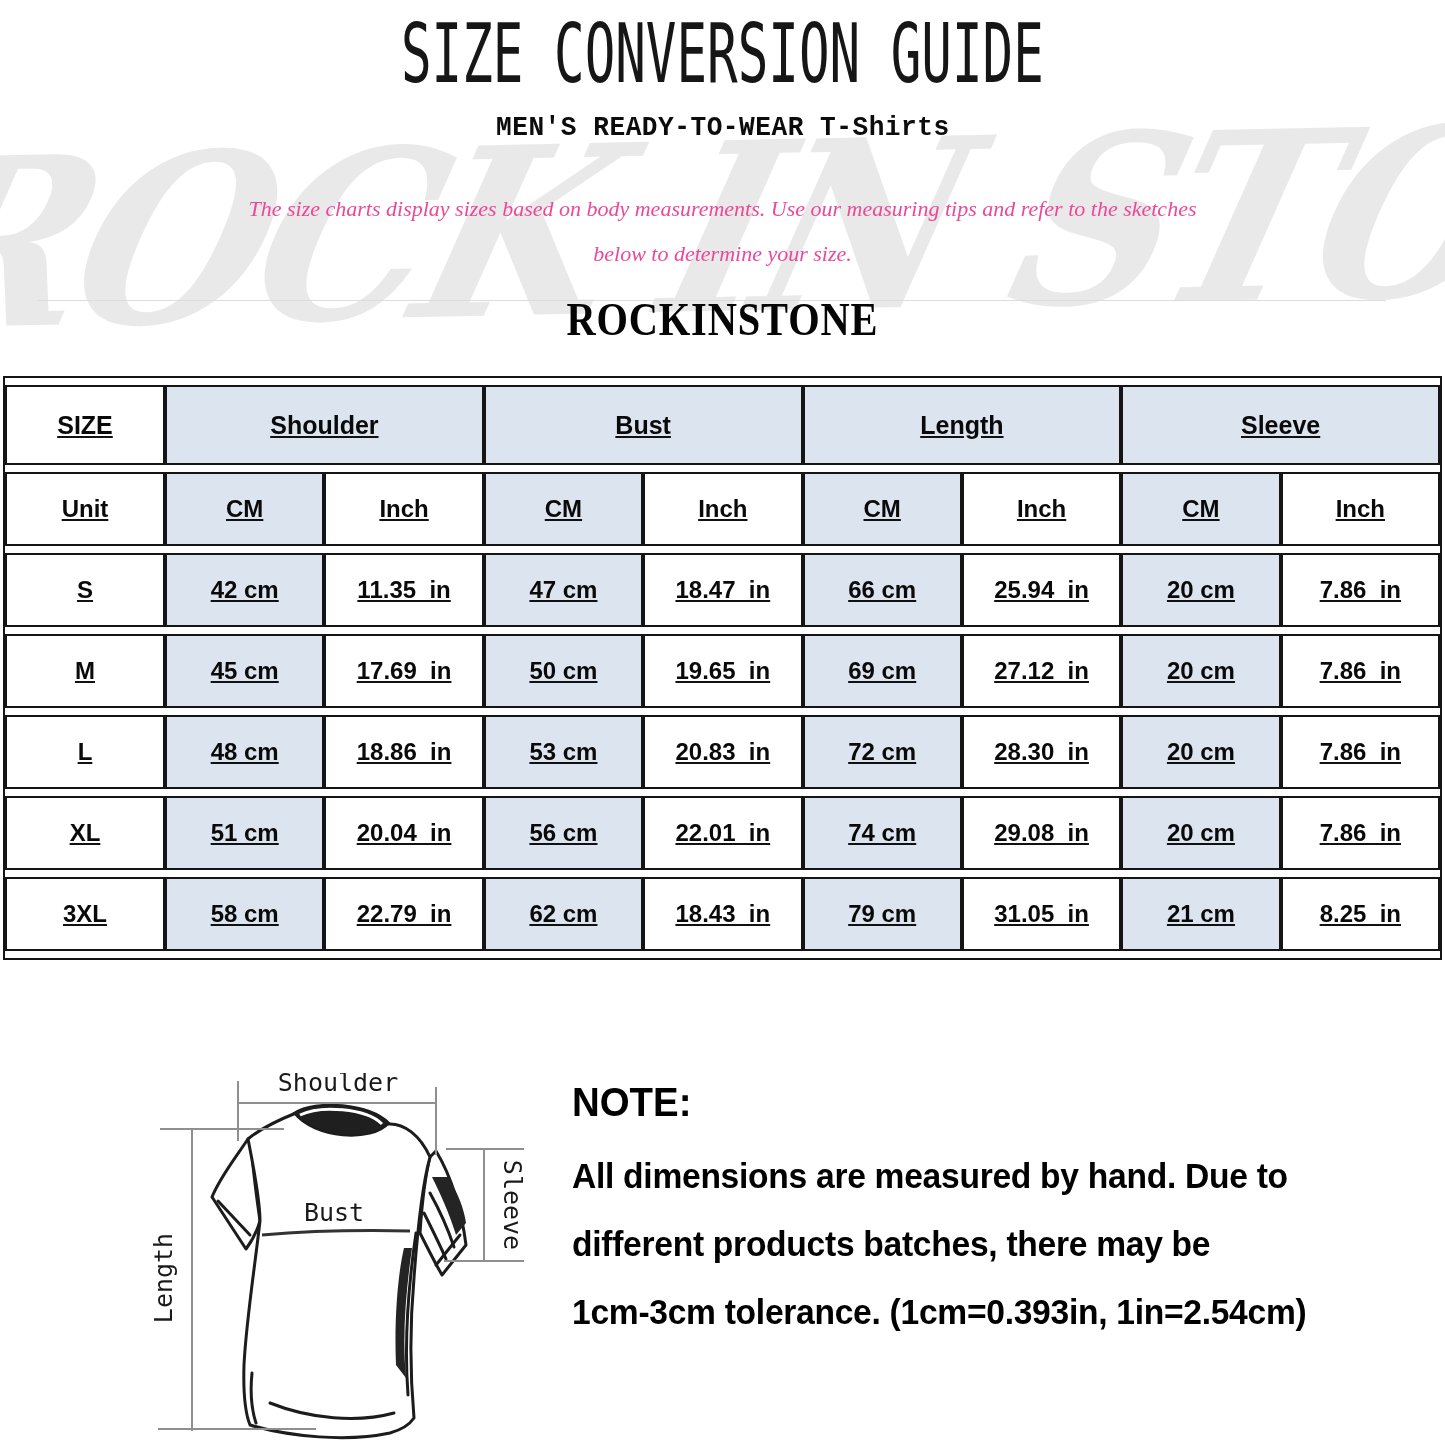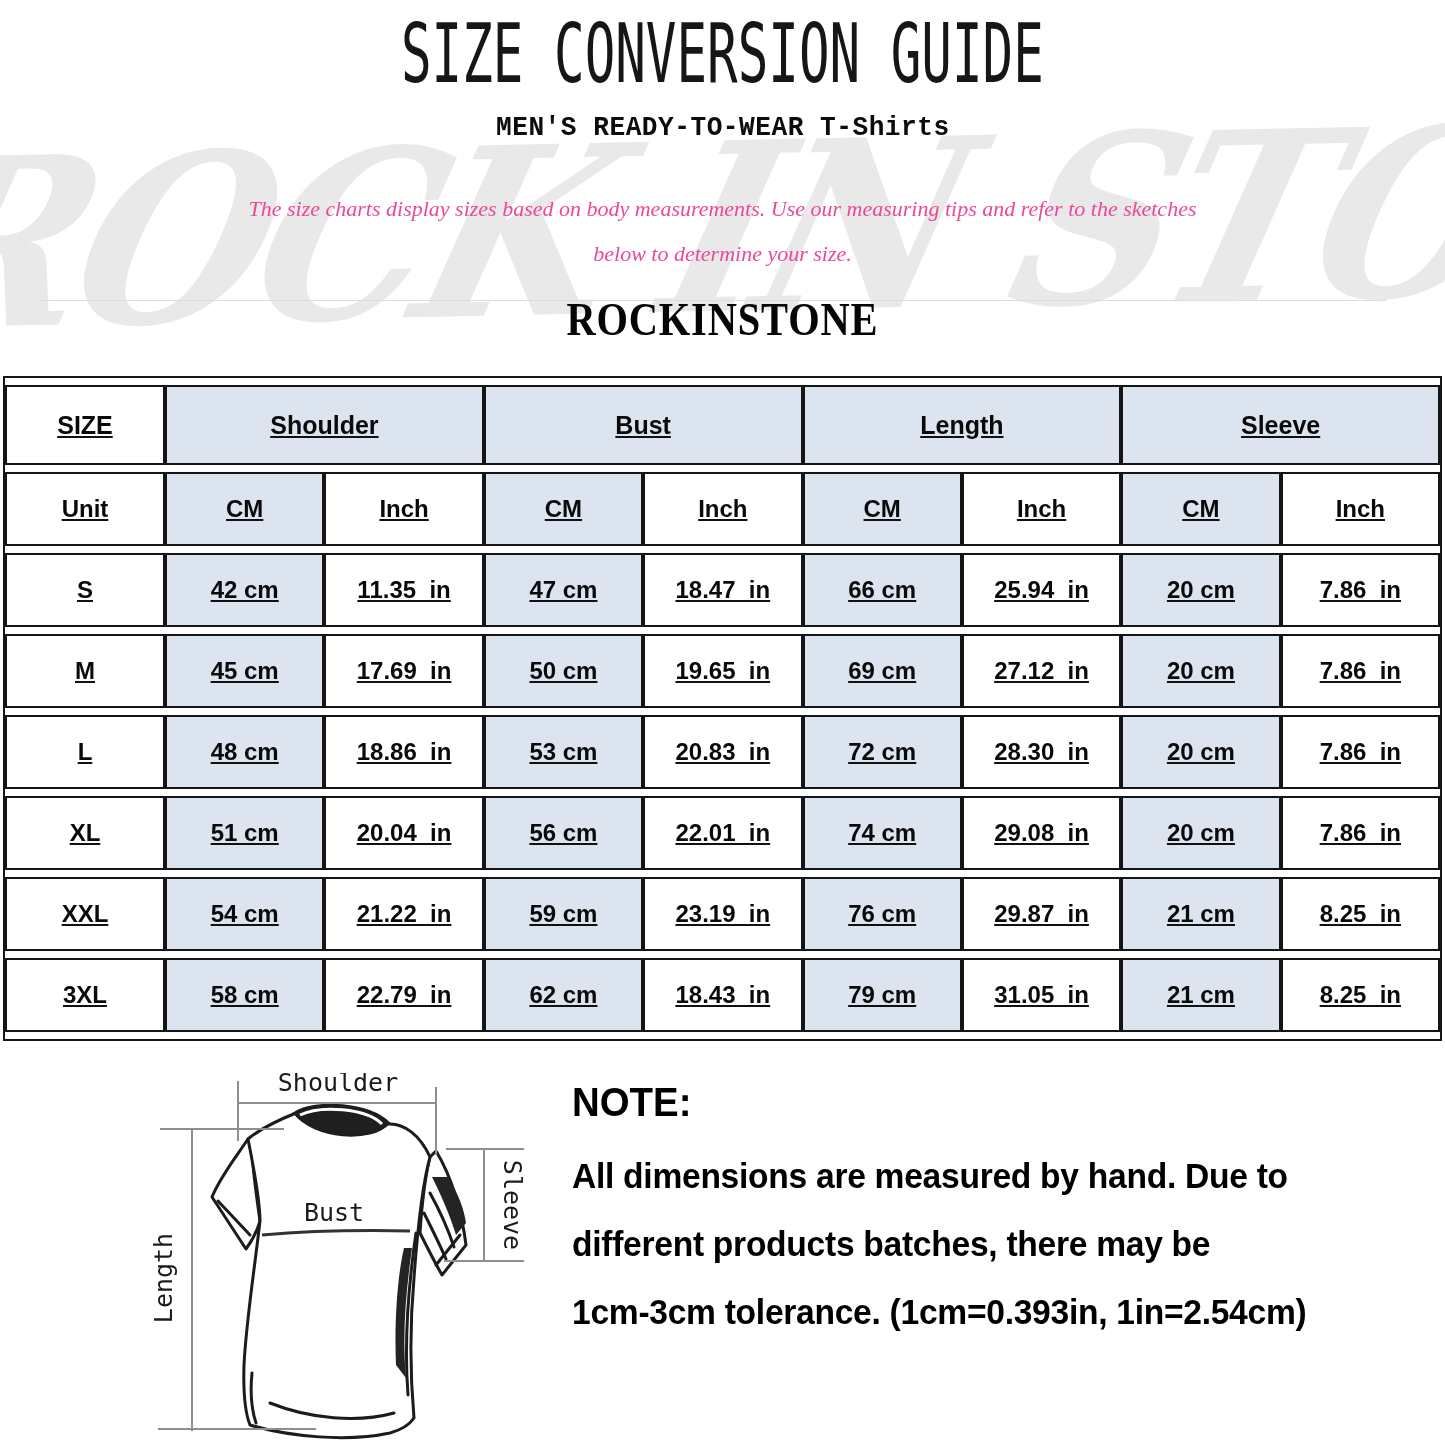--- a/index.html
+++ b/index.html
@@ -148,31 +148,20 @@
           <td class="blue">51 cm</td>
           <td>20.04  in</td>
           <td class="blue">56 cm</td>
           <td>22.01  in</td>
           <td class="blue">74 cm</td>
           <td>29.08  in</td>
           <td class="blue">20 cm</td>
           <td>7.86  in</td>
         </tr>
         <tr>
-          <td>XXL</td>
-          <td class="blue">54 cm</td>
-          <td>21.22  in</td>
-          <td class="blue">59 cm</td>
-          <td>23.19  in</td>
-          <td class="blue">76 cm</td>
-          <td>29.87  in</td>
-          <td class="blue">21 cm</td>
-          <td>8.25  in</td>
-        </tr>
-        <tr>
           <td>3XL</td>
           <td class="blue">58 cm</td>
           <td>22.79  in</td>
           <td class="blue">62 cm</td>
           <td>18.43  in</td>
           <td class="blue">79 cm</td>
           <td>31.05  in</td>
           <td class="blue">21 cm</td>
           <td>8.25  in</td>
         </tr>

